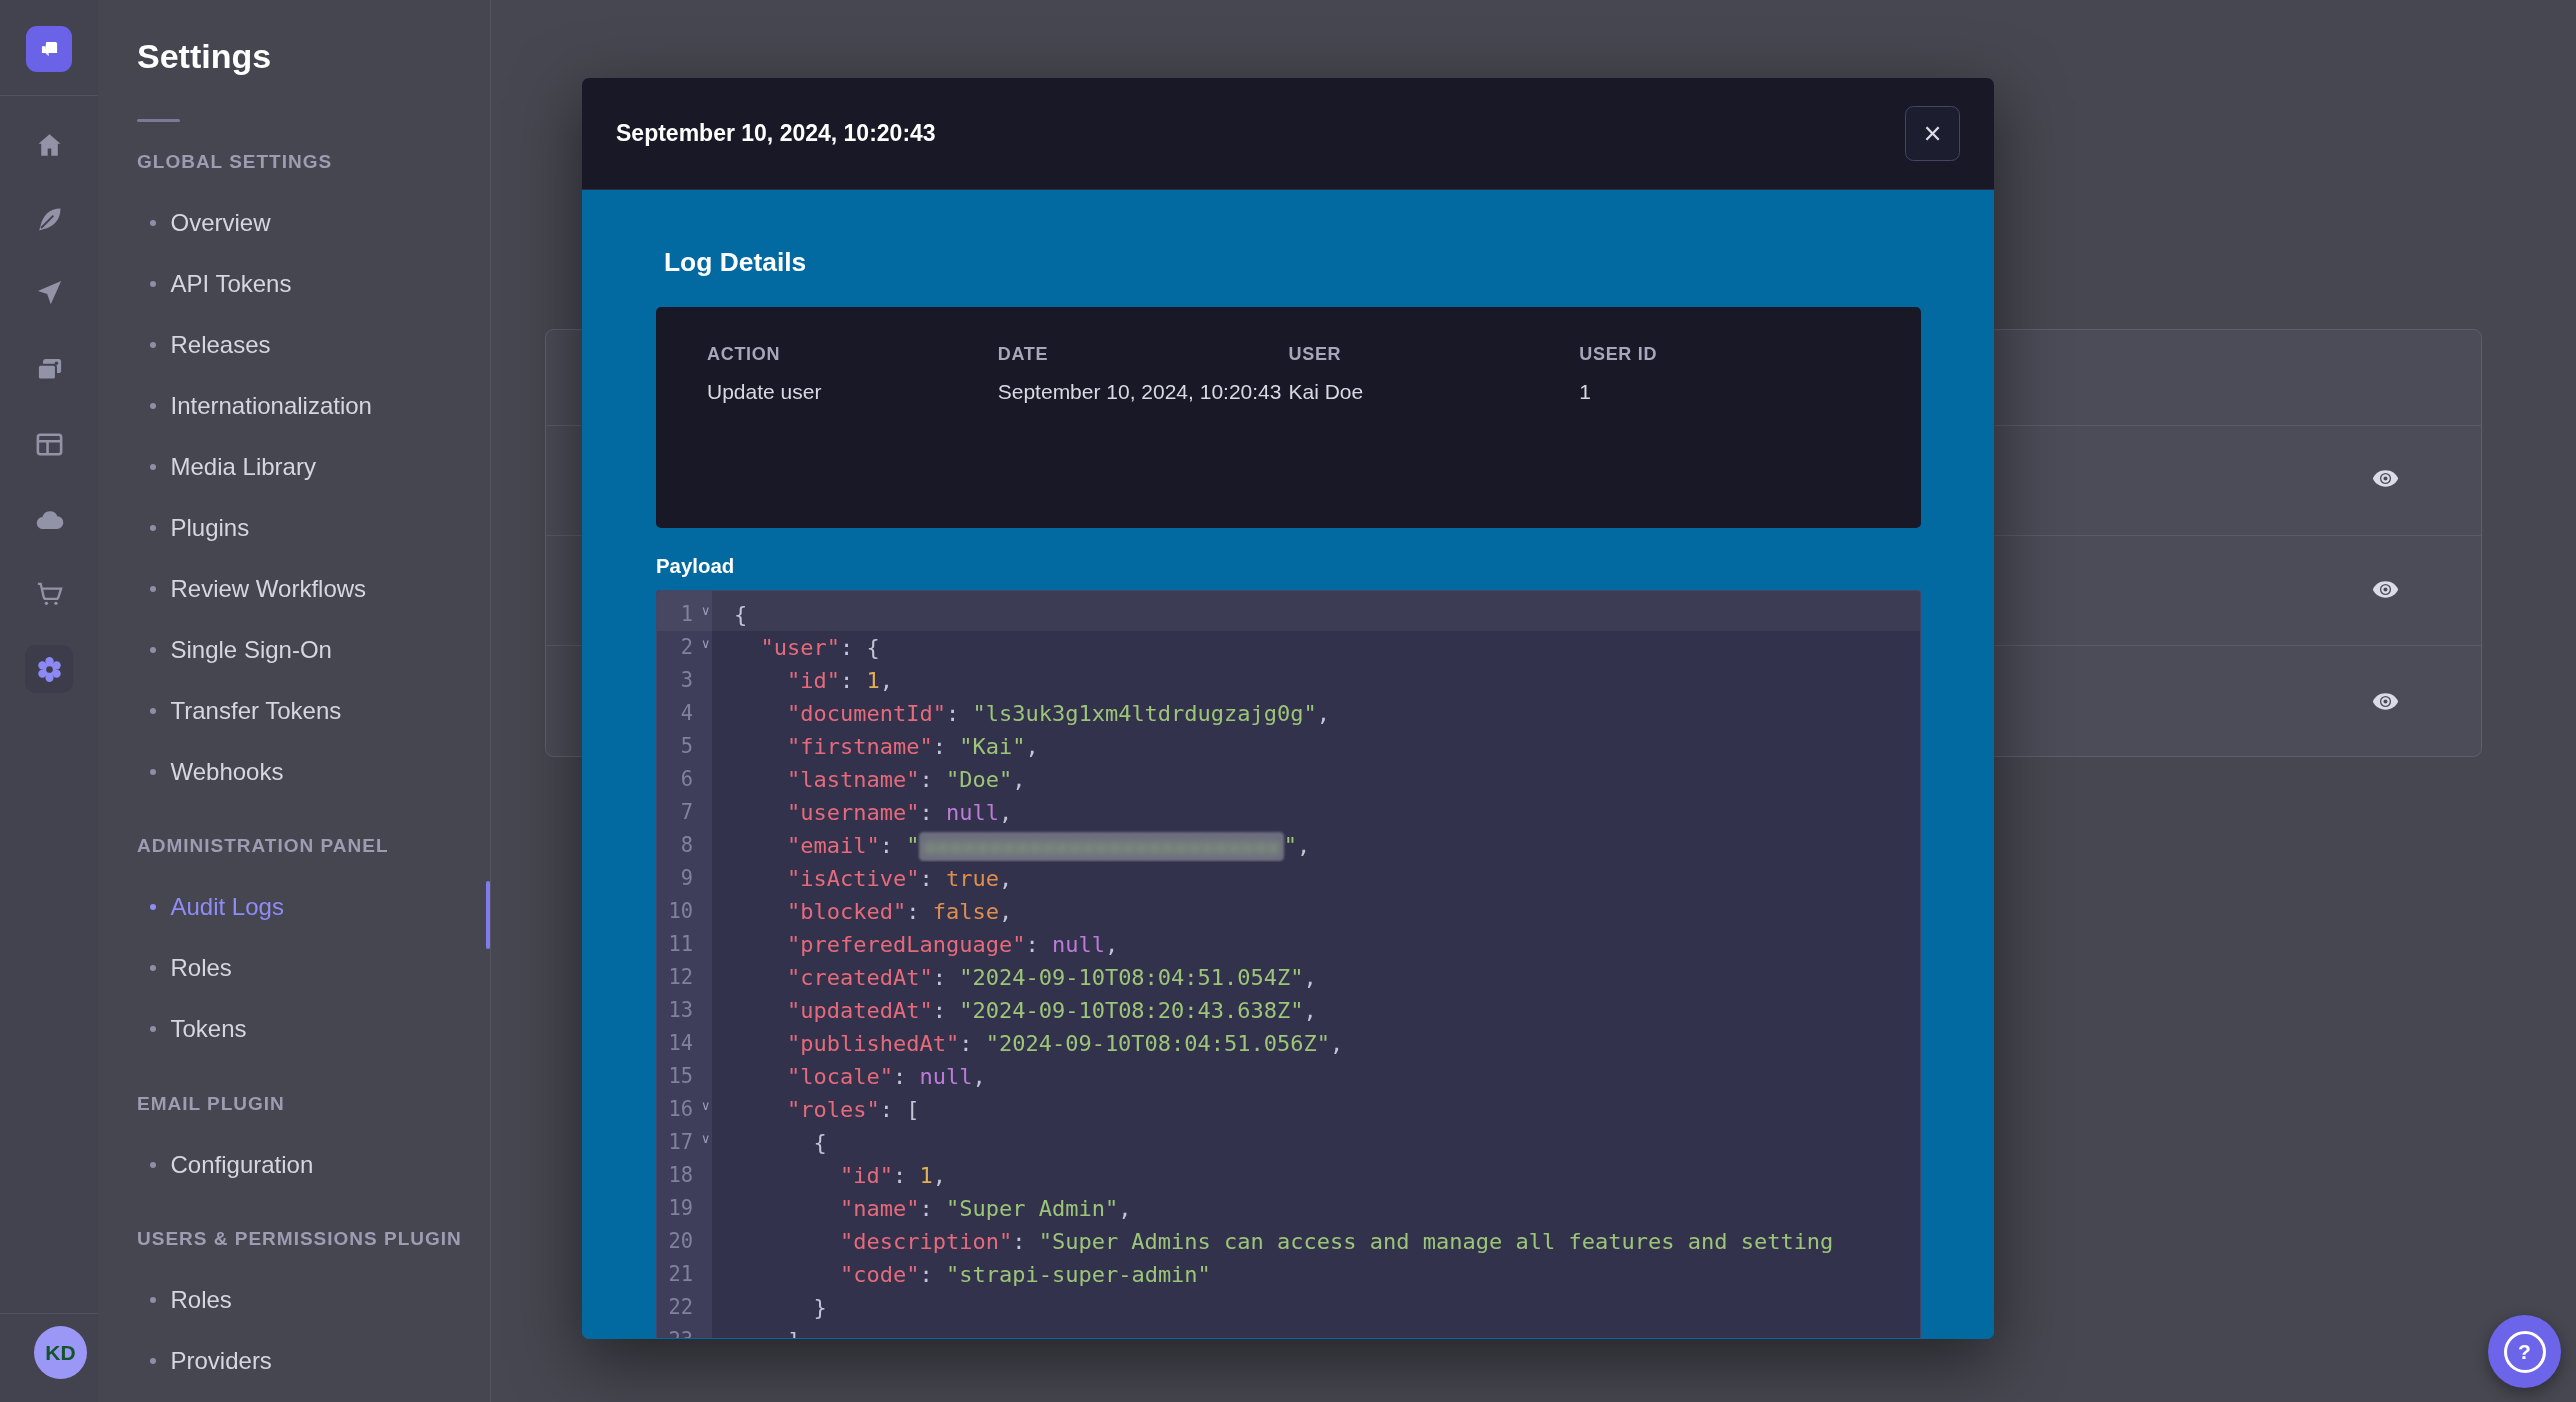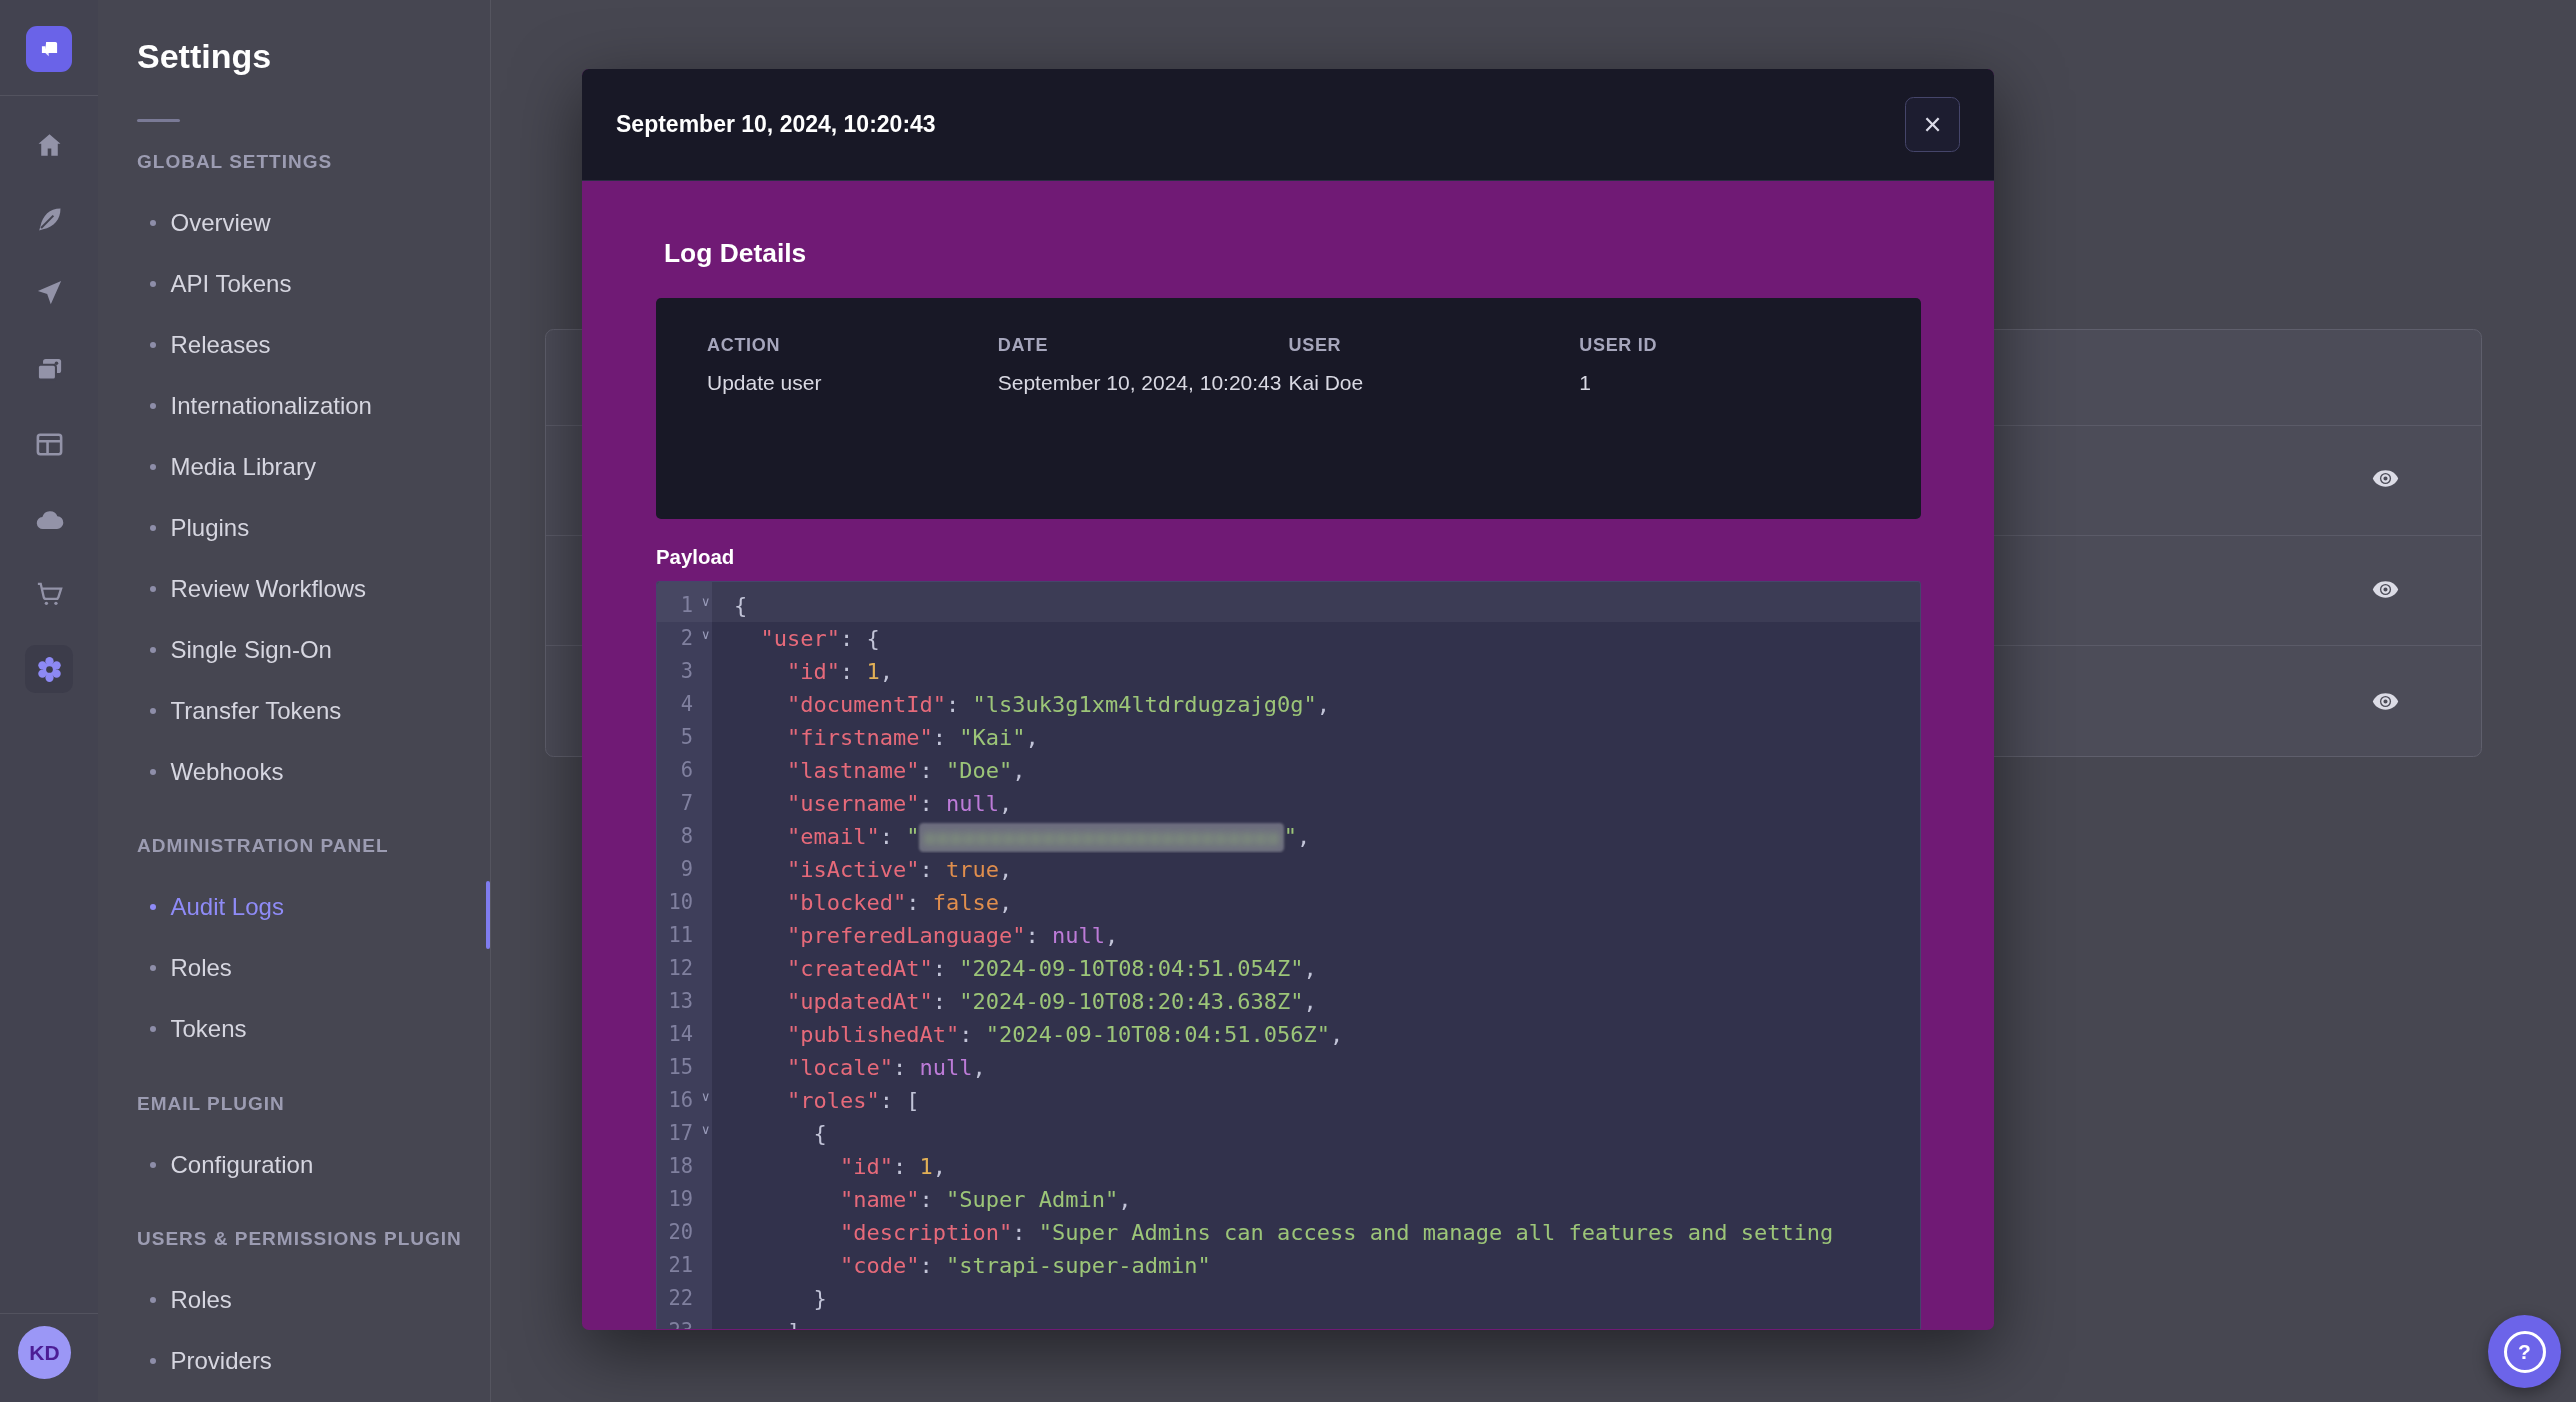--- a/index.html
+++ b/index.html
@@ -11,22 +11,22 @@
   .rail{position:absolute;left:0;top:0;width:98px;height:1402px;background:#434350;
         border-right:0.9px solid #545460;}
   .logo{position:absolute;left:26.4px;top:26.4px;width:46px;height:46px;border-radius:11px;
         background:#6a63e8;display:flex;align-items:center;justify-content:center;}
   .rail-div{position:absolute;left:0;top:95px;width:98px;height:0.9px;background:#53535f;}
   .rail-div2{position:absolute;left:0;top:1313px;width:98px;height:0.9px;background:#53535f;}
   .rail-ic{position:absolute;left:25px;width:48px;height:48px;border-radius:10.2px;
            display:flex;align-items:center;justify-content:center;color:#9393a8;cursor:pointer;}
   .rail-ic.active{background:#3c3c4a;color:#8d89f4;}
   .rail-ic svg{width:31px;height:31px;}
-  .avatar{position:absolute;left:18px;top:1326px;width:53px;height:53px;border-radius:50%;
-          background:#9b97f6;color:#4c1d95;font-size:21px;font-weight:700;
+  .avatar{position:absolute;left:34px;top:1326px;width:53px;height:53px;border-radius:50%;
+          background:#9b97f6;color:#14532d;font-size:21px;font-weight:700;
           display:flex;align-items:center;justify-content:center;cursor:pointer;}
 
   
   .subnav{position:absolute;left:98px;top:0;width:392px;height:1402px;background:#464651;
           border-right:0.9px solid #55555f;}
   .subnav h1{margin:0;position:absolute;left:39px;top:37px;font-size:34px;font-weight:700;color:#ffffff;}
   .title-line{position:absolute;left:39px;top:119px;width:43px;height:2.6px;background:#7a7a96;border-radius:1.7px;}
   .sections{position:absolute;left:0;top:131px;right:0;}
   .sec{margin-top:13.6px;}
   .sec:first-child{margin-top:0;}
@@ -42,22 +42,22 @@
 
   
   .bg-card{position:absolute;left:545px;top:329px;width:1935px;height:426px;background:#4c4c58;
            border:0.9px solid #5f5f6c;border-radius:8.5px;}
   .bg-row-div{position:absolute;left:0;width:100%;height:0.9px;background:#5b5b68;}
   .eye-btn{position:absolute;width:37px;height:37px;display:flex;align-items:center;justify-content:center;
            color:#dcdce6;cursor:pointer;background:none;border:none;padding:0;}
   .eye-btn svg{width:29px;height:29px;}
 
   
-  .modal{position:absolute;left:582px;top:69px;width:1412px;height:1261px;border-radius:6.8px;
-         background:#701a75;box-shadow:0 20.4px 68px rgba(0,0,0,0.5);}
+  .modal{position:absolute;left:582px;top:78px;width:1412px;height:1261px;border-radius:6.8px;
+         background:#0369a1;box-shadow:0 20.4px 68px rgba(0,0,0,0.5);}
   .modal-head{position:absolute;left:0;top:0;right:0;height:112px;background:#181826;
               border-radius:6.8px 6.8px 0 0;border-bottom:0.9px solid #2c2c44;
               display:flex;align-items:center;justify-content:space-between;padding:0 34px;box-sizing:border-box;}
   .modal-title{font-size:23px;font-weight:700;color:#ffffff;}
   .close-btn{width:55px;height:55px;border-radius:8.5px;border:0.9px solid #45456a;background:#1d1d30;
              color:#dcdce8;font-size:31px;font-weight:300;line-height:1;cursor:pointer;
              display:flex;align-items:center;justify-content:center;}
   .modal-body{position:absolute;left:0;top:112px;right:0;bottom:0;border-radius:0 0 6.8px 6.8px;overflow:hidden;}
   .log-title{position:absolute;left:74px;top:49px;margin:8px;font-size:26.4px;font-weight:600;color:#ffffff;}
   .details-card{position:absolute;left:74px;top:117px;width:1265px;height:221px;background:#181826;

